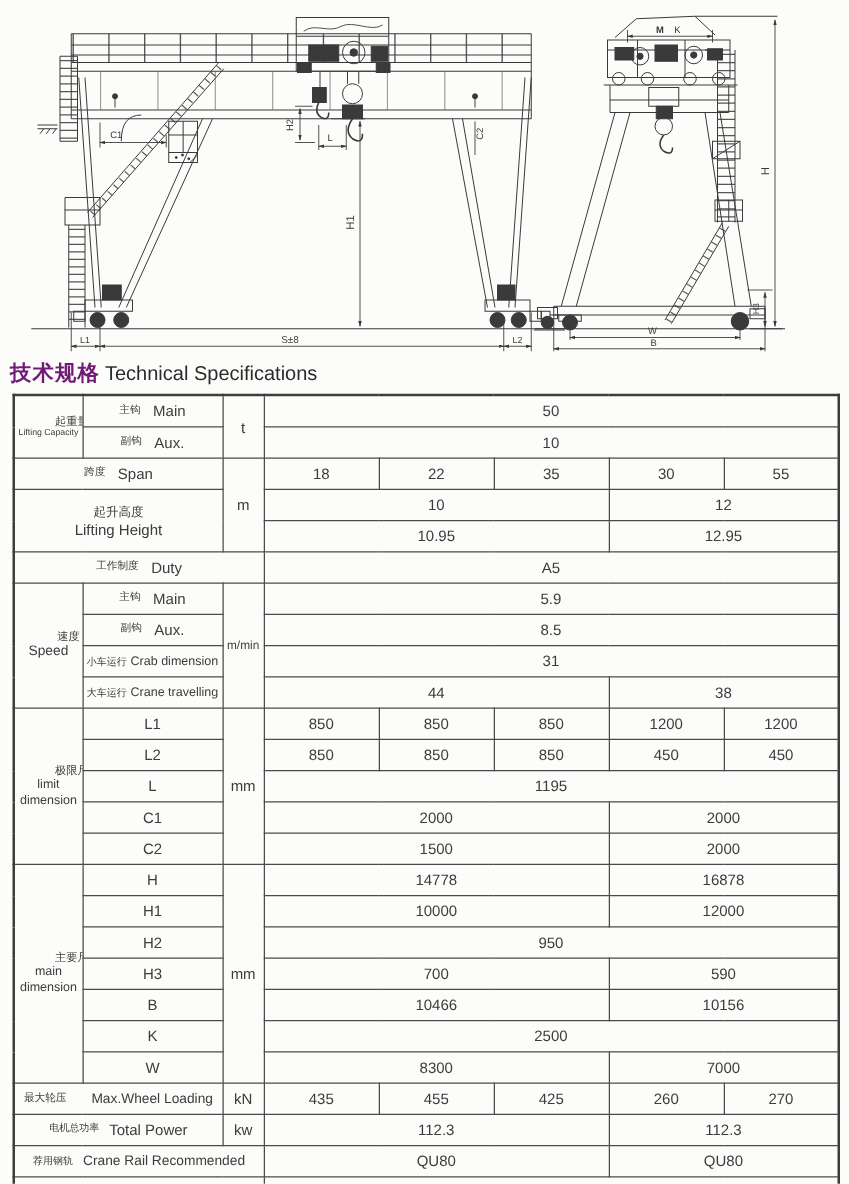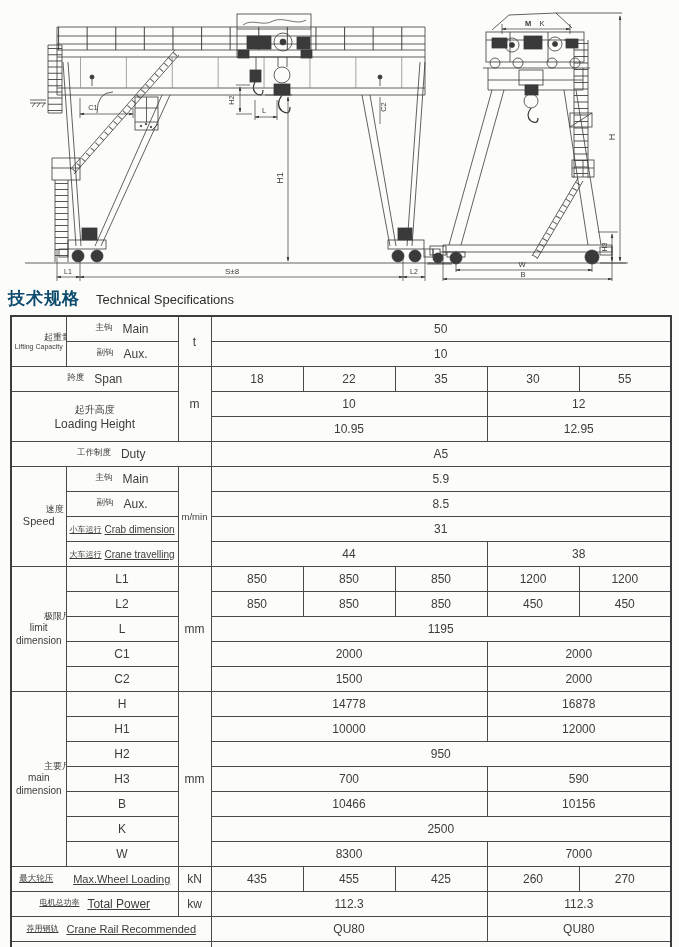--- a/index.html
+++ b/index.html
@@ -8,37 +8,37 @@
     background:#fcfcfa;
     font-family:"Liberation Sans","DejaVu Sans",sans-serif;
     color:#3b3b3b;
   }
   
   #drawing{position:absolute;left:0;top:0;width:679px;height:290px;}
   #drawing text{fill:#3a3a3a;font-family:"Liberation Sans","DejaVu Sans",sans-serif;}
 
   
   .title{position:absolute;left:8px;top:287px;white-space:nowrap;}
-  .title .zh-t{font-size:17px;font-weight:bold;color:#0c4a6e;letter-spacing:1px;}
-  .title .en-t{font-size:13px;color:#2b2b2b;margin-left:16px;}
+  .title .zh-t{font-size:17px;font-weight:bold;color:#701a75;letter-spacing:1px;}
+  .title .en-t{font-size:16px;color:#2b2b2b;margin-left:4px;}
 
   
   table.spec{
     position:absolute;left:10px;top:315px;width:660px;
     border-collapse:collapse;table-layout:fixed;
     border:2px solid #3d3d3d;
   }
   table.spec td{
     border:1px solid #4a4a4a;height:24px;padding:0;
     text-align:center;vertical-align:middle;
     font-size:12px;color:#3c3c3c;
     overflow:hidden;white-space:nowrap;
   }
   .pair{display:flex;align-items:flex-start;justify-content:center;gap:10px;}
-  .pair.tight{gap:3px;text-decoration:underline;}
+  .pair.tight{gap:3px;}
   .zh{font-size:8.5px;letter-spacing:0;}
   .en{font-size:12px;}
   .en.sm{font-size:10px;}
   .en.md{font-size:11px;}
   .grp div{line-height:1.25;}
   .grp .g-zh{font-size:9px;margin-left:32px;}
   .grp .g-en{font-size:10px;}
   .grp .g-en.xs{font-size:7px;}
   .dimlab{text-align:left;padding-left:16px;}
   .unit{font-size:11px;}
@@ -278,21 +278,21 @@
     <td class="val">18</td>
     <td class="val">22</td>
     <td class="val">35</td>
     <td class="val">30</td>
     <td class="val">55</td>
   </tr>
 
   <tr>
     <td colspan="2" rowspan="2">
       <div class="g-zh" style="font-size:10px">起升高度</div>
-      <div style="font-size:12px">Loading Height</div>
+      <div style="font-size:12px">Lifting Height</div>
     </td>
     <td colspan="3" class="val">10</td>
     <td colspan="2" class="val">12</td>
   </tr>
   <tr>
     <td colspan="3" class="val">10.95</td>
     <td colspan="2" class="val">12.95</td>
   </tr>
 
   <tr>

